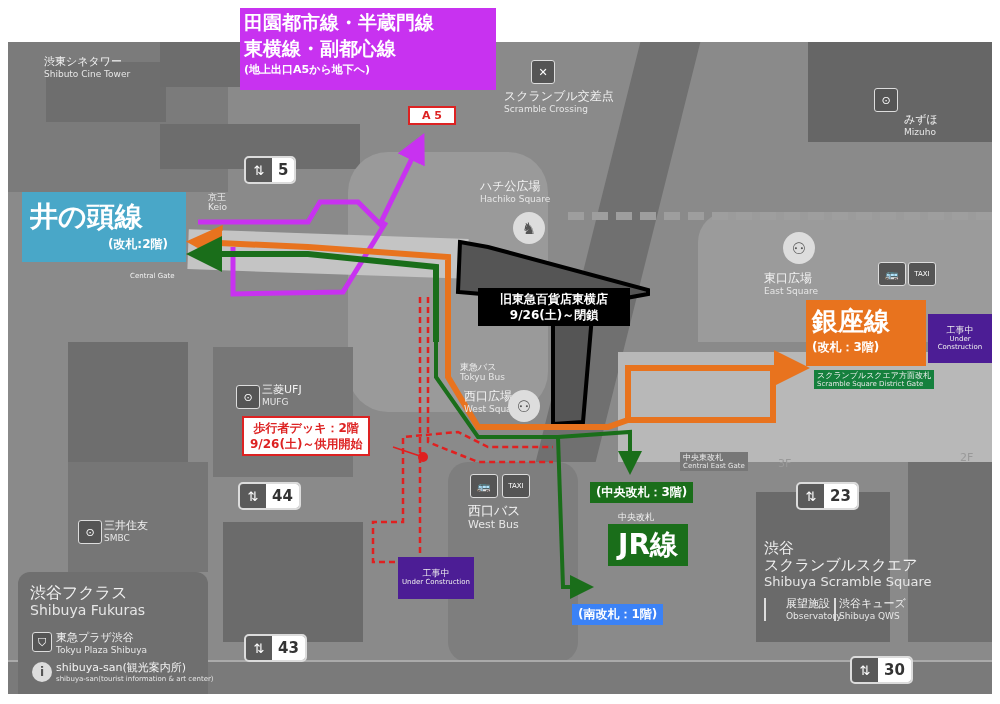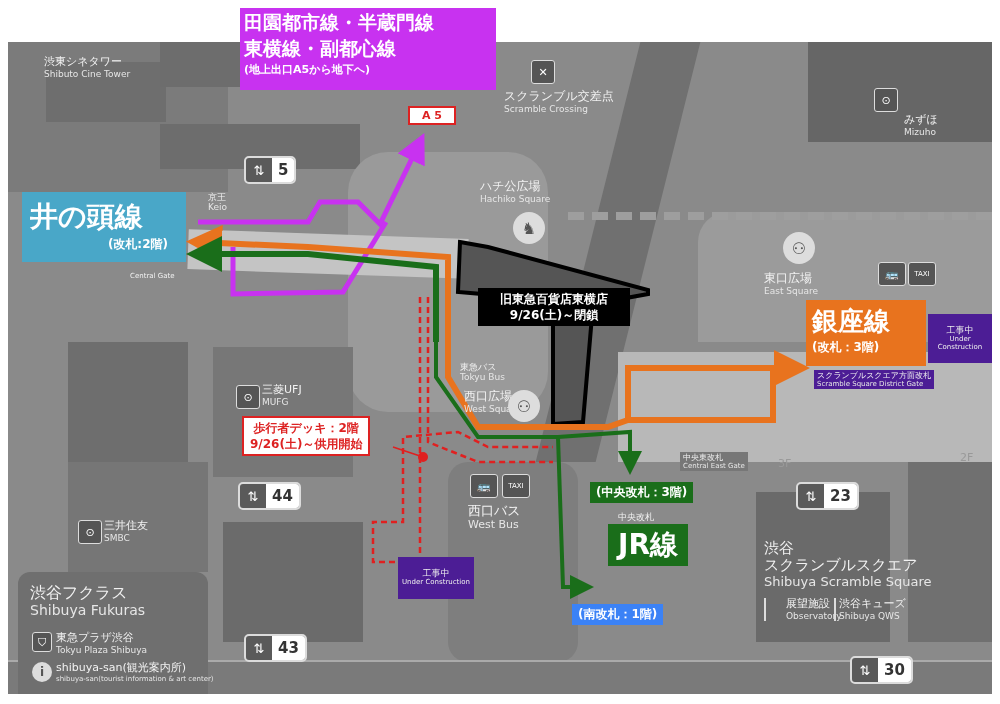--- a/index.html
+++ b/index.html
@@ -174,21 +174,21 @@
   </div>
   <div class="lbl" style="left:826px;top:556px;border-left:2px solid #ddd;padding-left:3px;">
     <span>渋谷キューズ</span>
     <span class="en">Shibuya QWS</span>
   </div>
 
   <div class="lbl" style="left:672px;top:410px;font-size:8px;background:#777;padding:1px 3px;">
     <span>中央東改札</span>
     <span class="en" style="font-size:7px;">Central East Gate</span>
   </div>
-  <div class="lbl" style="left:806px;top:328px;font-size:8px;background:#4c1d95;padding:1px 3px;">
+  <div class="lbl" style="left:806px;top:328px;font-size:8px;background:#15803d;padding:1px 3px;">
     <span>スクランブルスクエア方面改札</span>
     <span class="en" style="font-size:7px;">Scramble Square District Gate</span>
   </div>
   <div class="lbl" style="left:610px;top:470px;font-size:9px;">中央改札</div>
   <div class="lbl" style="left:770px;top:416px;color:#999;">3F</div>
   <div class="lbl" style="left:952px;top:410px;color:#999;">2F</div>
 
   <div class="exitbox" style="left:236px;top:114px;">
     <span class="ic">⇅</span>
     <span class="num">5</span>

